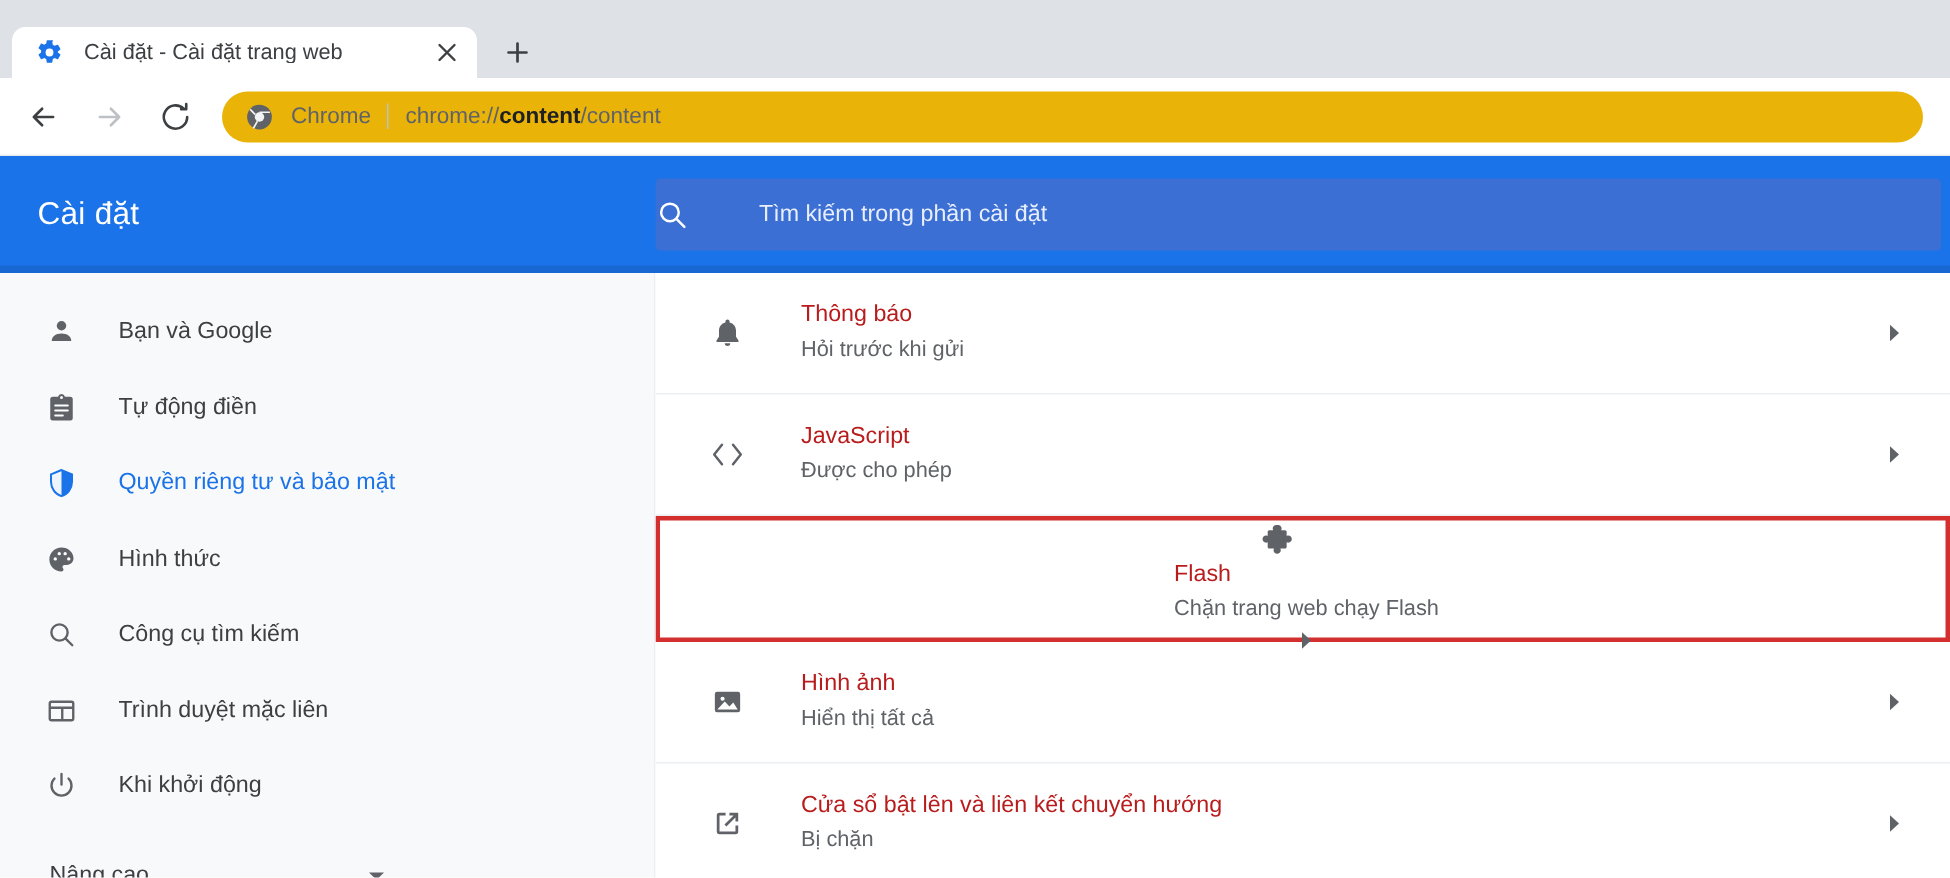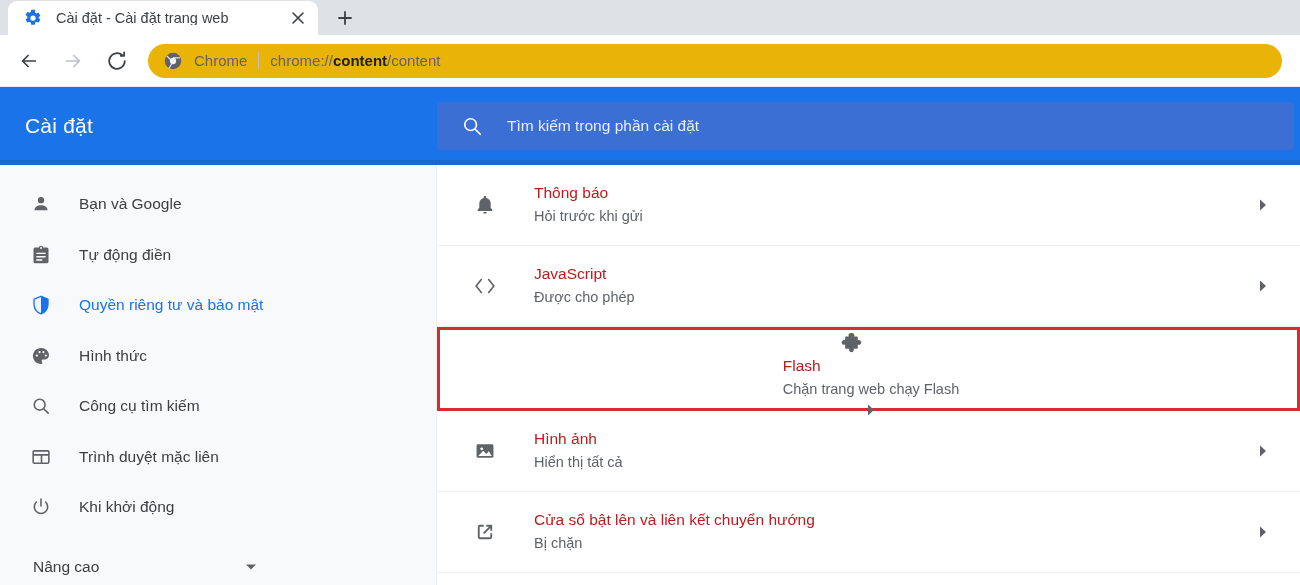--- a/index.html
+++ b/index.html
@@ -7,21 +7,21 @@
     width: 1300px; height: 585px;
     font-family: "Liberation Sans", "DejaVu Sans", sans-serif;
     background: #ffffff;
     overflow: hidden;
   }
 
   
   .browser { width: 1300px; height: 585px; position: relative; }
 
   .tabstrip {
-    height: 35px; background: #dee1e6;
+    height: 52px; background: #dee1e6;
     display: flex; align-items: flex-end; padding-left: 8px;
     position: relative;
   }
   .tab {
     height: 34px; width: 310px;
     background: #ffffff;
     border-radius: 9px 9px 0 0;
     display: flex; align-items: center;
     padding: 0 8px 0 16px;
     position: relative;
@@ -83,21 +83,21 @@
   .settings-title {
     font-size: 21px; color: #ffffff;
     padding-left: 25px; width: 437px; flex: 0 0 437px;
     letter-spacing: .2px;
   }
   .search-wrap {
     flex: 1 1 auto; height: 48px;
     background: #3b6fd4; border-radius: 3px;
     display: flex; align-items: center;
     margin-right: 6px;
-    padding-left: 24px;
+    gap: 23px;
   }
   .search-icon { width: 22px; height: 22px; flex: 0 0 22px; margin-right: 24px; }
   .search-placeholder { font-size: 15.5px; color: #e8eefc; }
 
   
   .content-area { display: flex; height: 432px; }
 
   .sidebar {
     width: 437px; flex: 0 0 437px;
     background: #f8f9fa;

